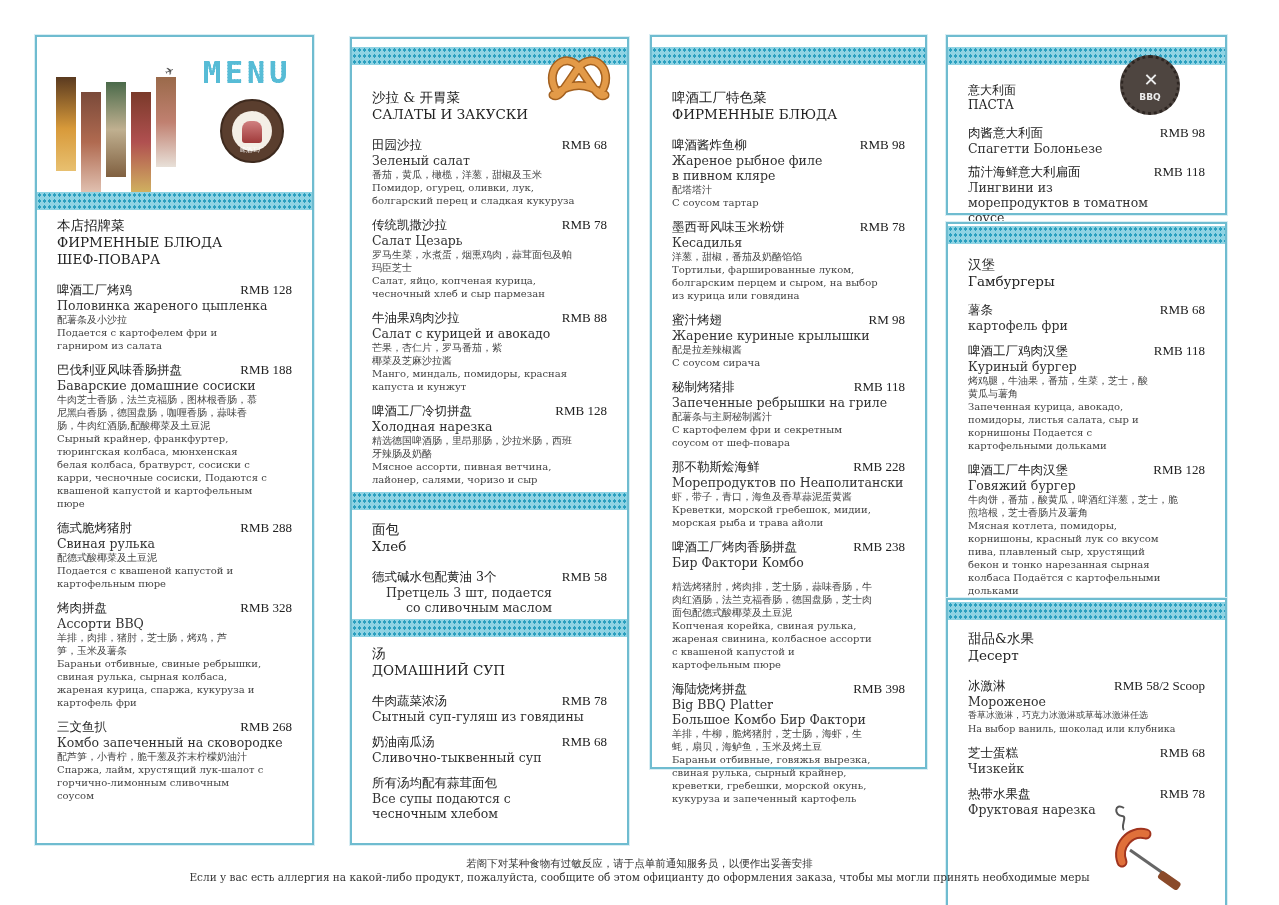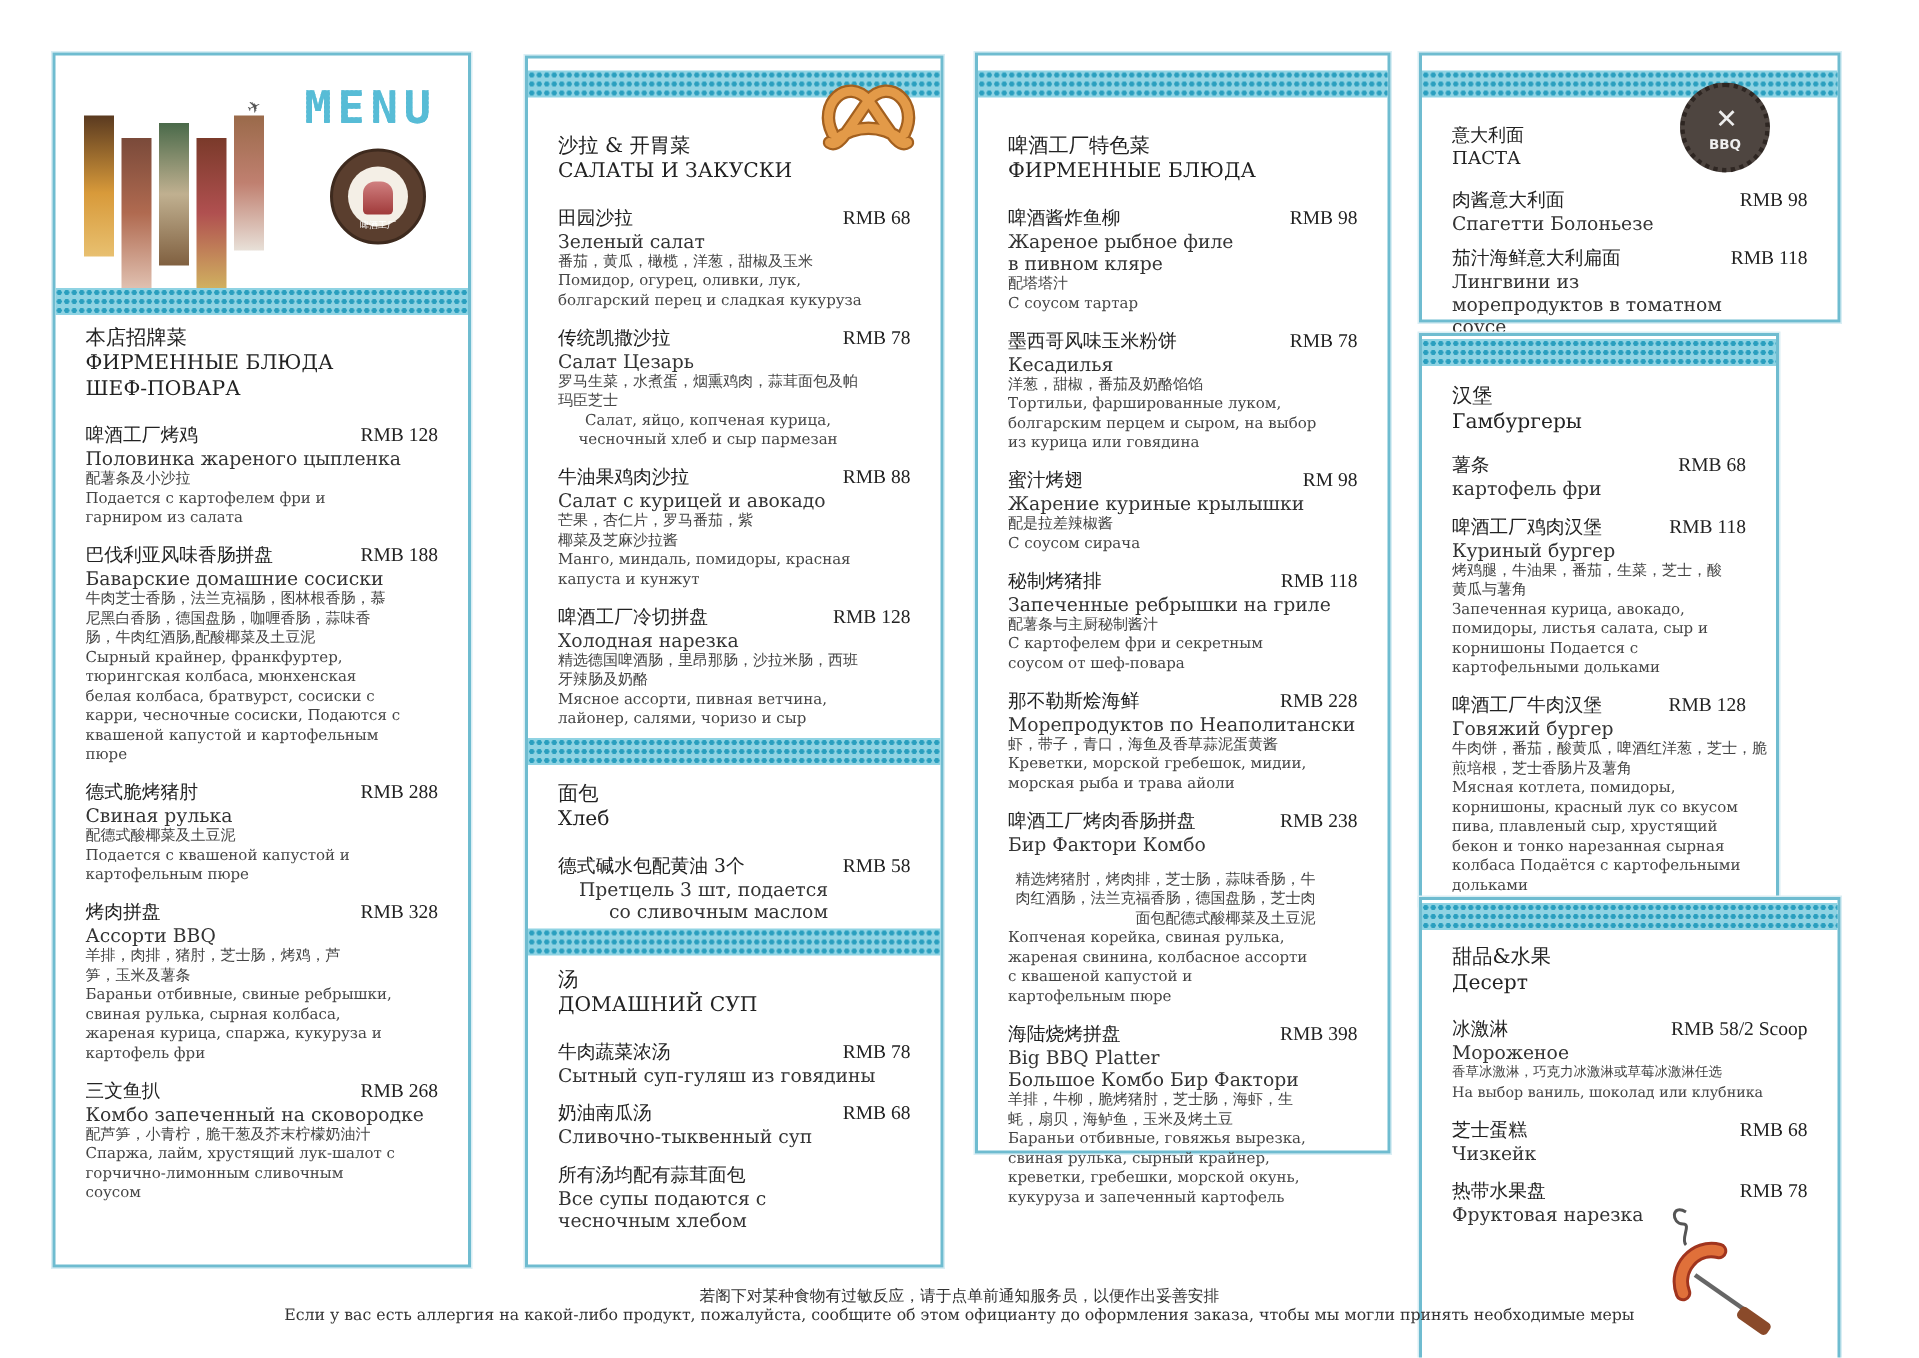--- a/index.html
+++ b/index.html
@@ -128,21 +128,21 @@
       <div class="zh-desc">番茄，黄瓜，橄榄，洋葱，甜椒及玉米</div>
       <div class="ru-desc" style="width:215px;">Помидор, огурец, оливки, лук, болгарский перец и сладкая кукуруза</div>
     </div>
     <div class="item">
       <div class="item-head">
           <span>传统凯撒沙拉</span>
           <span class="price">RMB 78</span>
         </div>
       <div class="ru-name">Салат Цезарь</div>
       <div class="zh-desc" style="width:200px;">罗马生菜，水煮蛋，烟熏鸡肉，蒜茸面包及帕玛臣芝士</div>
-      <div class="ru-desc" style="width:200px;text-align:center;">Салат, яйцо, копченая курица, чесночный хлеб и сыр пармезан</div>
+      <div class="ru-desc" style="width:200px;">Салат, яйцо, копченая курица, чесночный хлеб и сыр пармезан</div>
     </div>
     <div class="item">
       <div class="item-head">
           <span>牛油果鸡肉沙拉</span>
           <span class="price">RMB 88</span>
         </div>
       <div class="ru-name">Салат с курицей и авокадо</div>
       <div class="zh-desc" style="width:135px;">芒果，杏仁片，罗马番茄，紫椰菜及芝麻沙拉酱</div>
       <div class="ru-desc" style="width:215px;">Манго, миндаль, помидоры, красная капуста и кунжут</div>
     </div>
@@ -249,21 +249,21 @@
       <div class="ru-name">Морепродуктов по Неаполитански</div>
       <div class="zh-desc">虾，带子，青口，海鱼及香草蒜泥蛋黄酱</div>
       <div class="ru-desc" style="width:215px;">Креветки, морской гребешок, мидии, морская рыба и трава айоли</div>
     </div>
     <div class="item">
       <div class="item-head">
           <span>啤酒工厂烤肉香肠拼盘</span>
           <span class="price">RMB 238</span>
         </div>
       <div class="ru-name">Бир Фактори Комбо</div>
-      <div class="zh-desc" style="margin-top:10px;width:205px;text-align:right;">精选烤猪肘，烤肉排，芝士肠，蒜味香肠，牛肉红酒肠，法兰克福香肠，德国盘肠，芝士肉面包配德式酸椰菜及土豆泥</div>
+      <div class="zh-desc" style="margin-top:10px;width:205px;">精选烤猪肘，烤肉排，芝士肠，蒜味香肠，牛肉红酒肠，法兰克福香肠，德国盘肠，芝士肉面包配德式酸椰菜及土豆泥</div>
       <div class="ru-desc" style="width:200px;">Копченая корейка, свиная рулька, жареная свинина, колбасное ассорти с квашеной капустой и картофельным пюре</div>
     </div>
     <div class="item">
       <div class="item-head">
           <span>海陆烧烤拼盘</span>
           <span class="price">RMB 398</span>
         </div>
       <div class="ru-name">Big BBQ Platter</div>
       <div class="ru-name">Большое Комбо Бир Фактори</div>
       <div class="zh-desc" style="width:195px;">羊排，牛柳，脆烤猪肘，芝士肠，海虾，生蚝，扇贝，海鲈鱼，玉米及烤土豆</div>
@@ -291,21 +291,21 @@
     <div class="item" style="margin-top:8px;">
       <div class="item-head">
           <span>茄汁海鲜意大利扁面</span>
           <span class="price">RMB 118</span>
         </div>
       <div class="ru-name" style="width:185px;">Лингвини из морепродуктов в томатном соусе</div>
     </div>
   </div>
 </div>
 
-<div class="panel" style="left:946px;top:222px;width:240px;height:382px;">
+<div class="panel" style="left:946px;top:222px;width:281px;height:382px;">
   <div class="checker" style="top:2px;"></div>
   <div class="section" style="top:32px;">
     <div class="sec-title">汉堡</div>
     <div class="sec-title">Гамбургеры</div>
     <div class="item" style="margin-top:12px;">
       <div class="item-head">
           <span>薯条</span>
           <span class="price">RMB 68</span>
         </div>
       <div class="ru-name">картофель фри</div>

